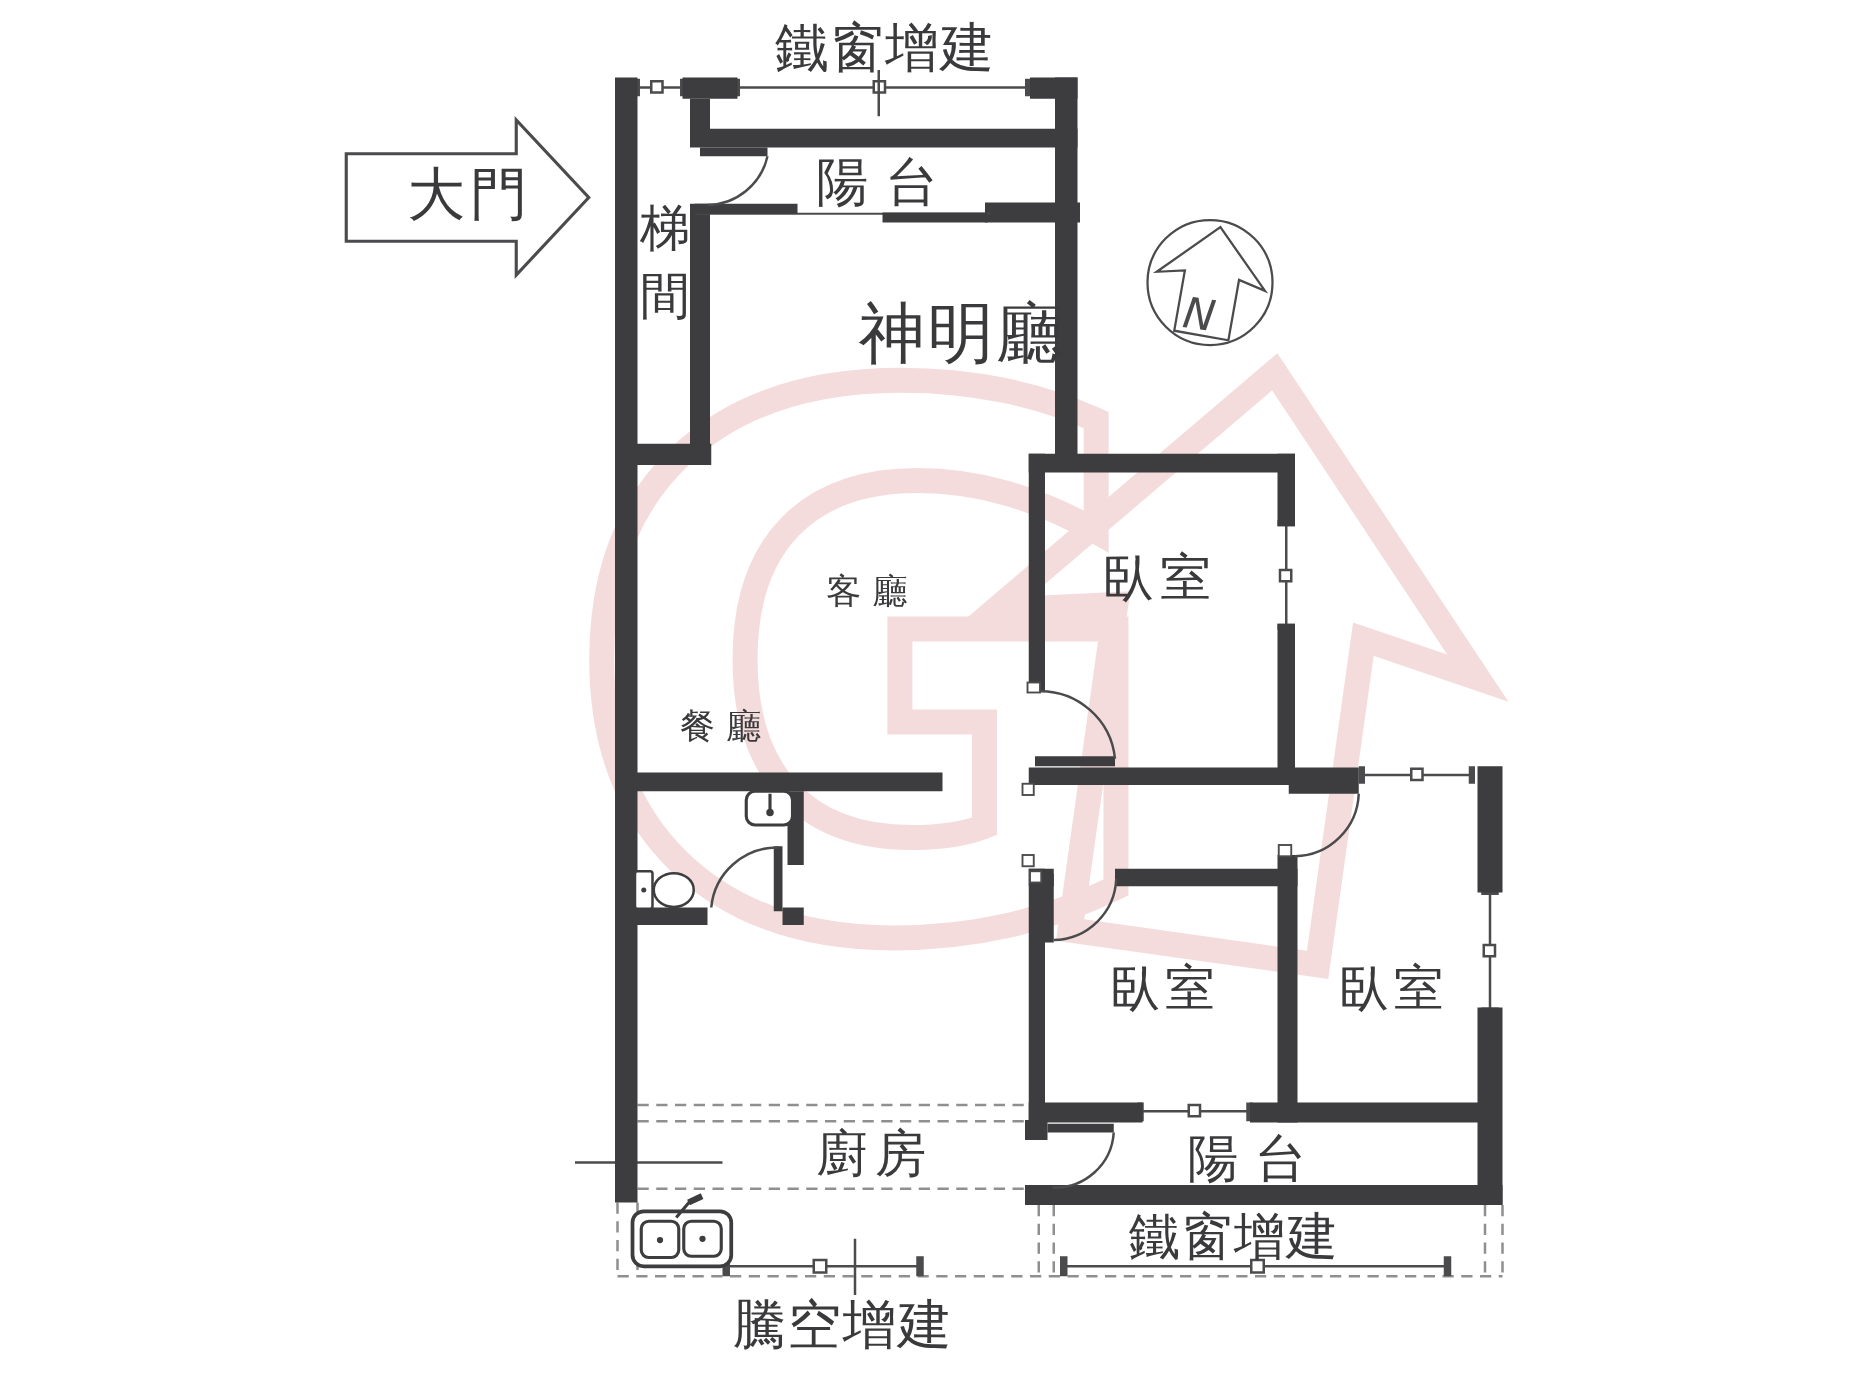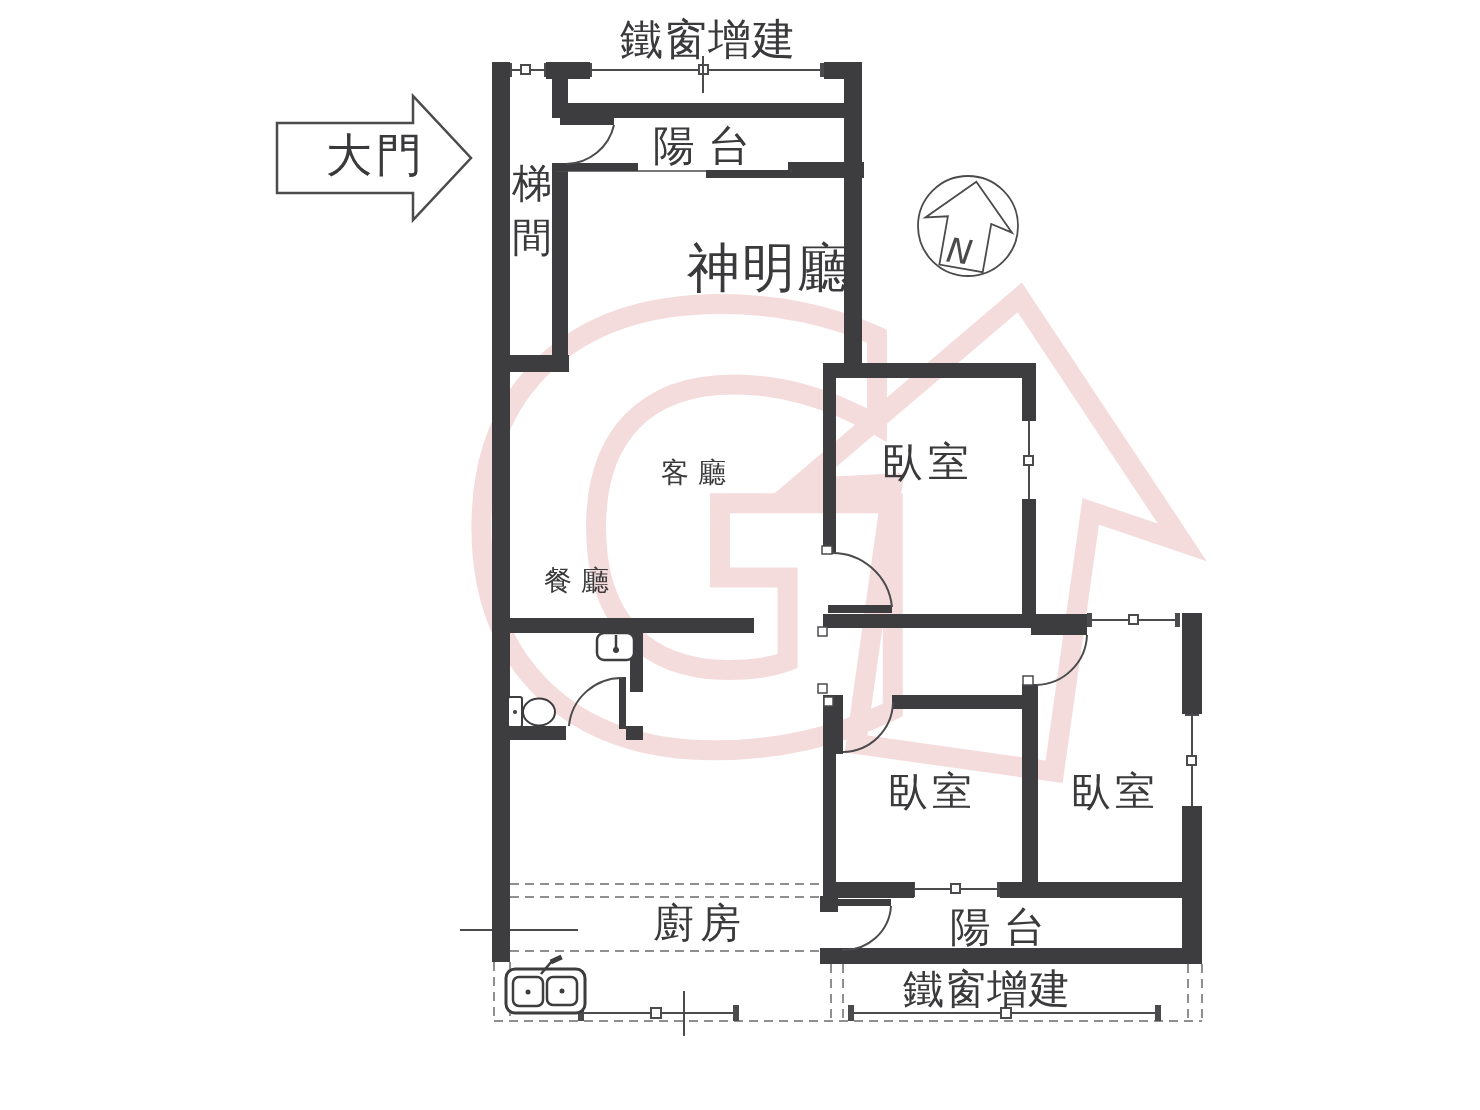--- a/index.html
+++ b/index.html
@@ -221,13 +221,14 @@
   <div class="lbl v" id="lbl-stairwell">梯間</div>
   <div class="lbl" id="lbl-shrine">神明廳</div>
   <div class="lbl" id="lbl-living">客 廳</div>
   <div class="lbl" id="lbl-dining">餐 廳</div>
   <div class="lbl" id="lbl-bed1">臥室</div>
   <div class="lbl" id="lbl-bed2">臥室</div>
   <div class="lbl" id="lbl-bed3">臥室</div>
   <div class="lbl" id="lbl-kitchen">廚房</div>
   <div class="lbl" id="lbl-balcony-bottom">陽 台</div>
   <div class="lbl" id="lbl-iron-bottom">鐵窗增建</div>
+  <div class="lbl" id="lbl-cantilever">騰空增建</div>
 </div>
 
 </body></html>

